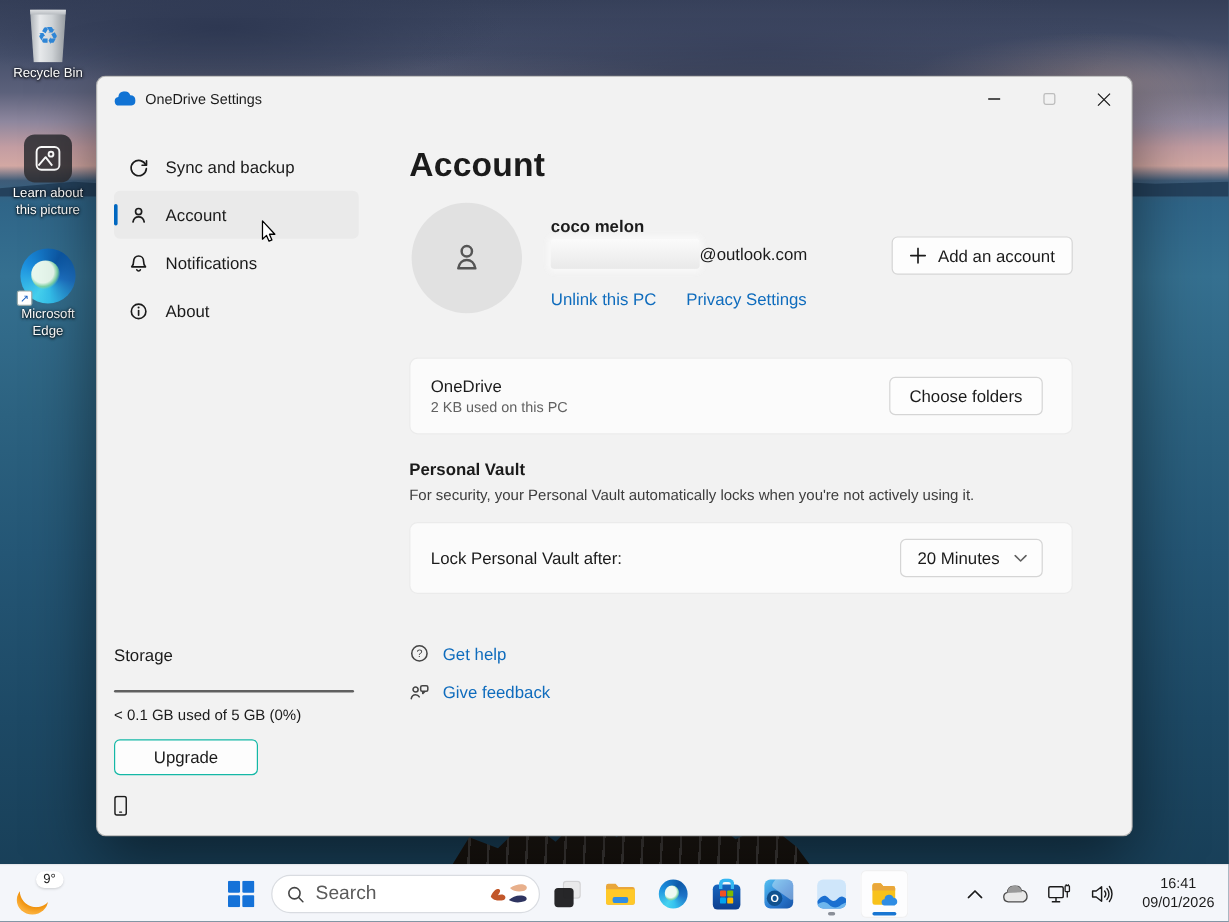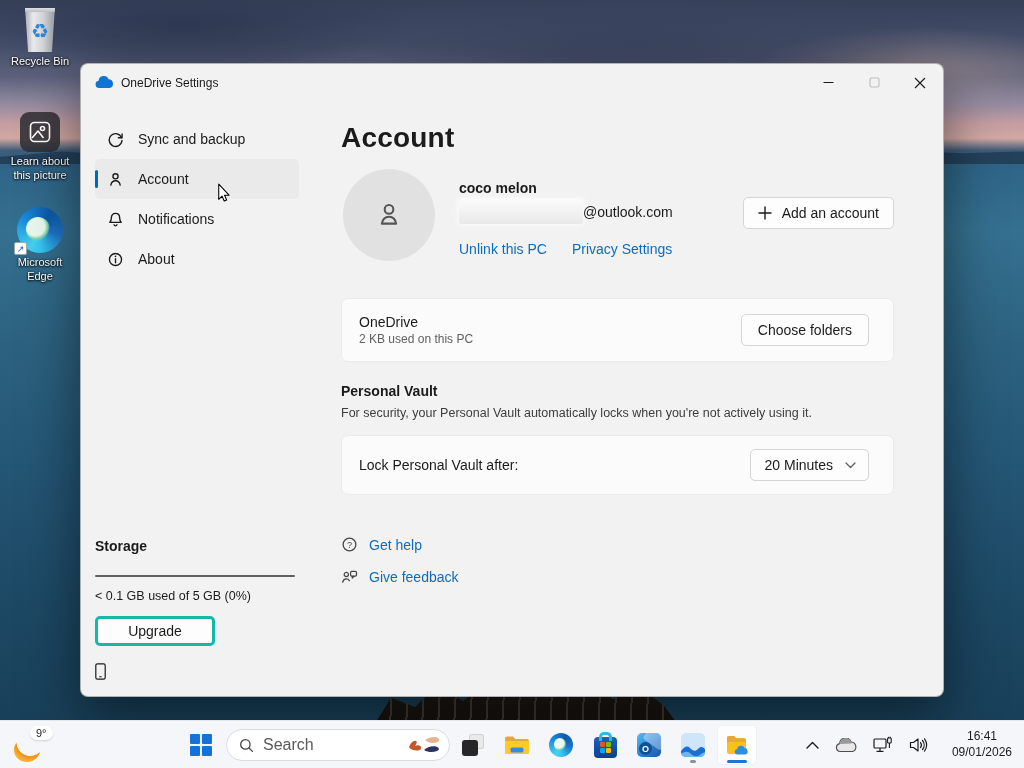--- a/index.html
+++ b/index.html
@@ -58,24 +58,24 @@
 
   
   .sidebar { width:232px; flex:0 0 232px; padding:18px 0 16px 14px; display:flex; flex-direction:column; }
   .nav-item { height:40px; width:204px; display:flex; align-items:center; gap:14px; padding-left:12px;
     border-radius:5px; font-size:14px; color:#1b1b1b; position:relative; background:transparent; border:none; text-align:left; }
   .nav-item.selected { background:#eaeaea; }
   .nav-item.selected::before { content:""; position:absolute; left:0; top:11px; width:3px; height:18px; background:#0067c0; border-radius:2px; }
   .nav-icon { width:17px; height:17px; display:flex; }
 
   .storage-section { margin-top:auto; width:202px; }
-  .storage-heading { font-size:14px; font-weight:700; color:#1b1b1b; }
+  .storage-heading { font-size:14px; font-weight:400; color:#1b1b1b; }
   .storage-bar { margin-top:21px; width:200px; height:2px; background:#606060; border-radius:1px; }
   .storage-usage { margin-top:12px; font-size:12.5px; color:#1b1b1b; }
-  .upgrade-btn { margin-top:13px; width:120px; height:30px; background:#fdfdfd; border:3px solid #14b8a6; border-radius:5px;
+  .upgrade-btn { margin-top:13px; width:120px; height:30px; background:#fdfdfd; border:1px solid #14b8a6; border-radius:5px;
     font-size:14px; color:#1b1b1b; font-family:inherit; }
   .mobile-row { margin-top:17px; display:flex; align-items:center; gap:10px; }
   .link { color:#0f6cbd; font-size:14px; text-decoration:none; }
 
   
   .main { flex:1; padding:21px 51px 0 28px; position:relative; }
   .page-title { font-size:28px; font-weight:600; color:#1b1b1b; letter-spacing:.2px; }
   .profile-row { margin-top:15px; position:relative; height:92px; }
   .avatar { position:absolute; left:2px; top:0; width:92px; height:92px; border-radius:50%; background:#e1e1e1;
     display:flex; align-items:center; justify-content:center; }

